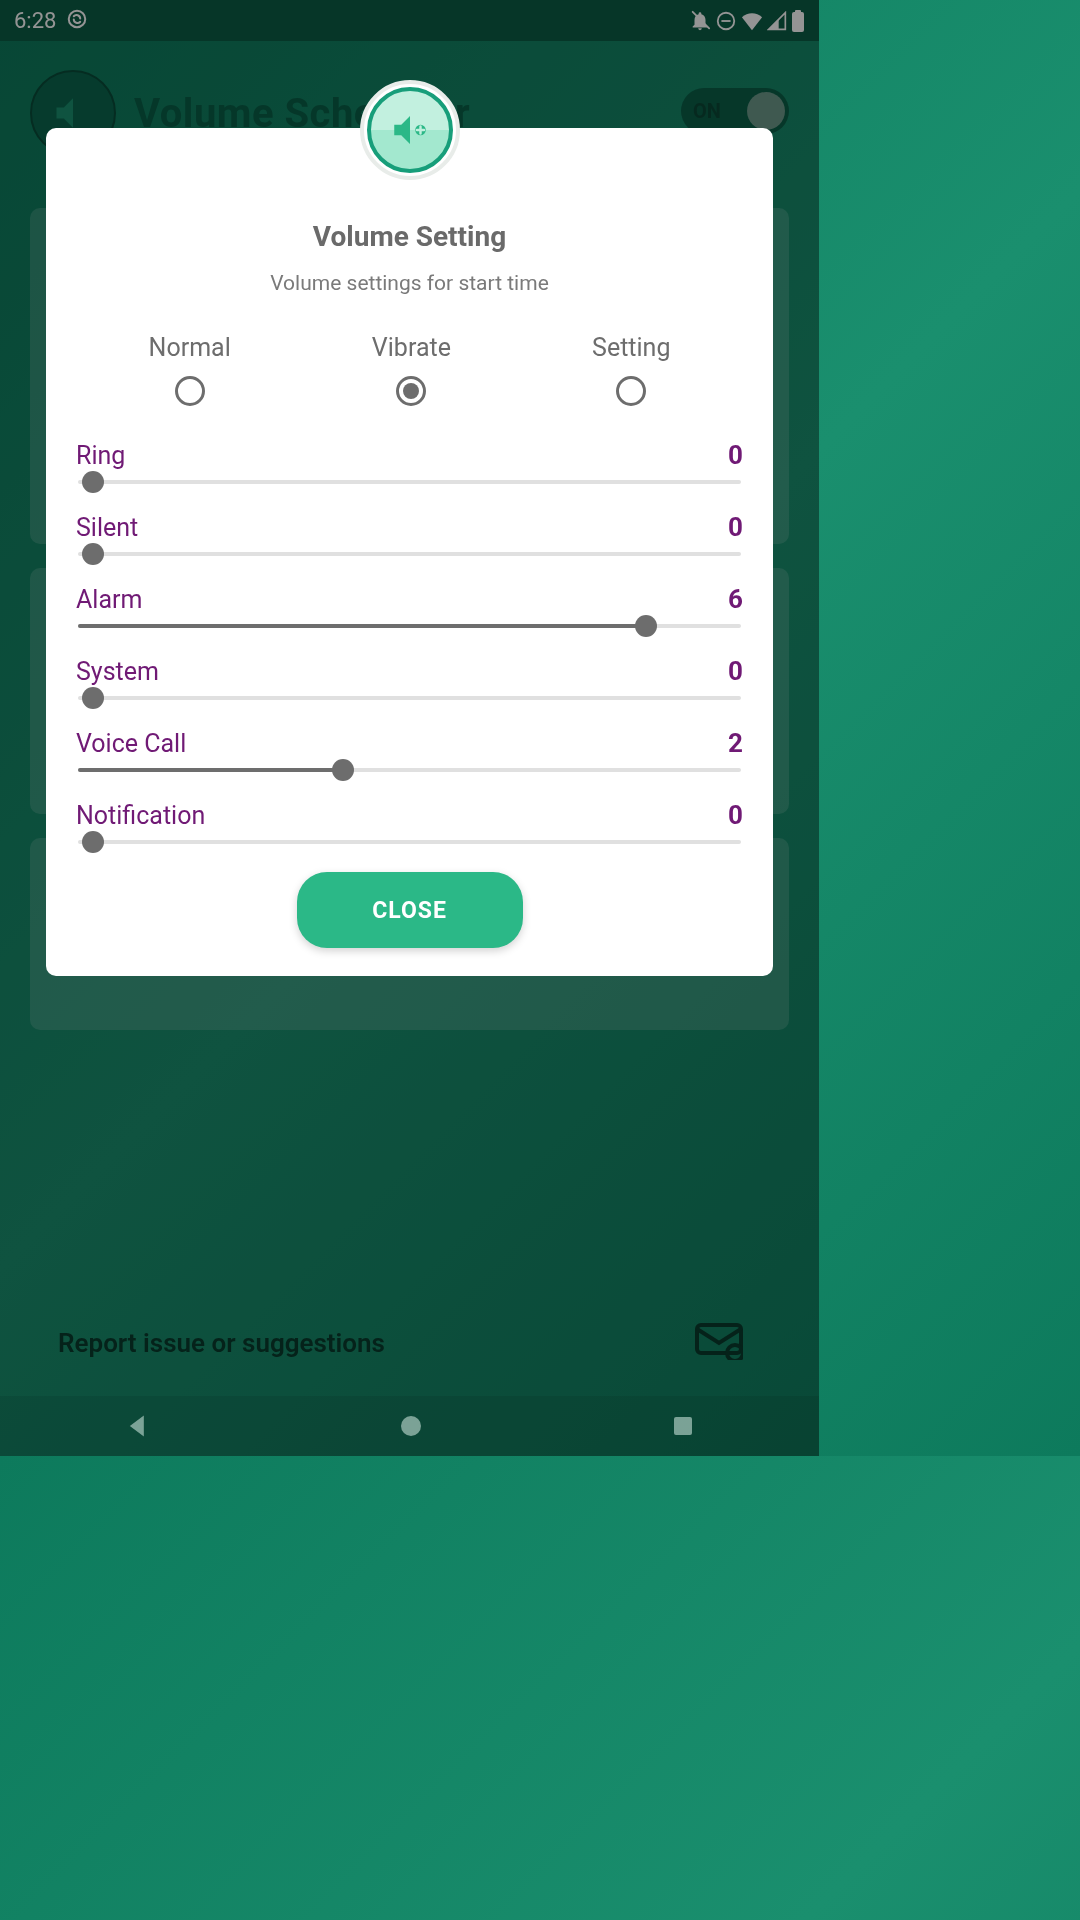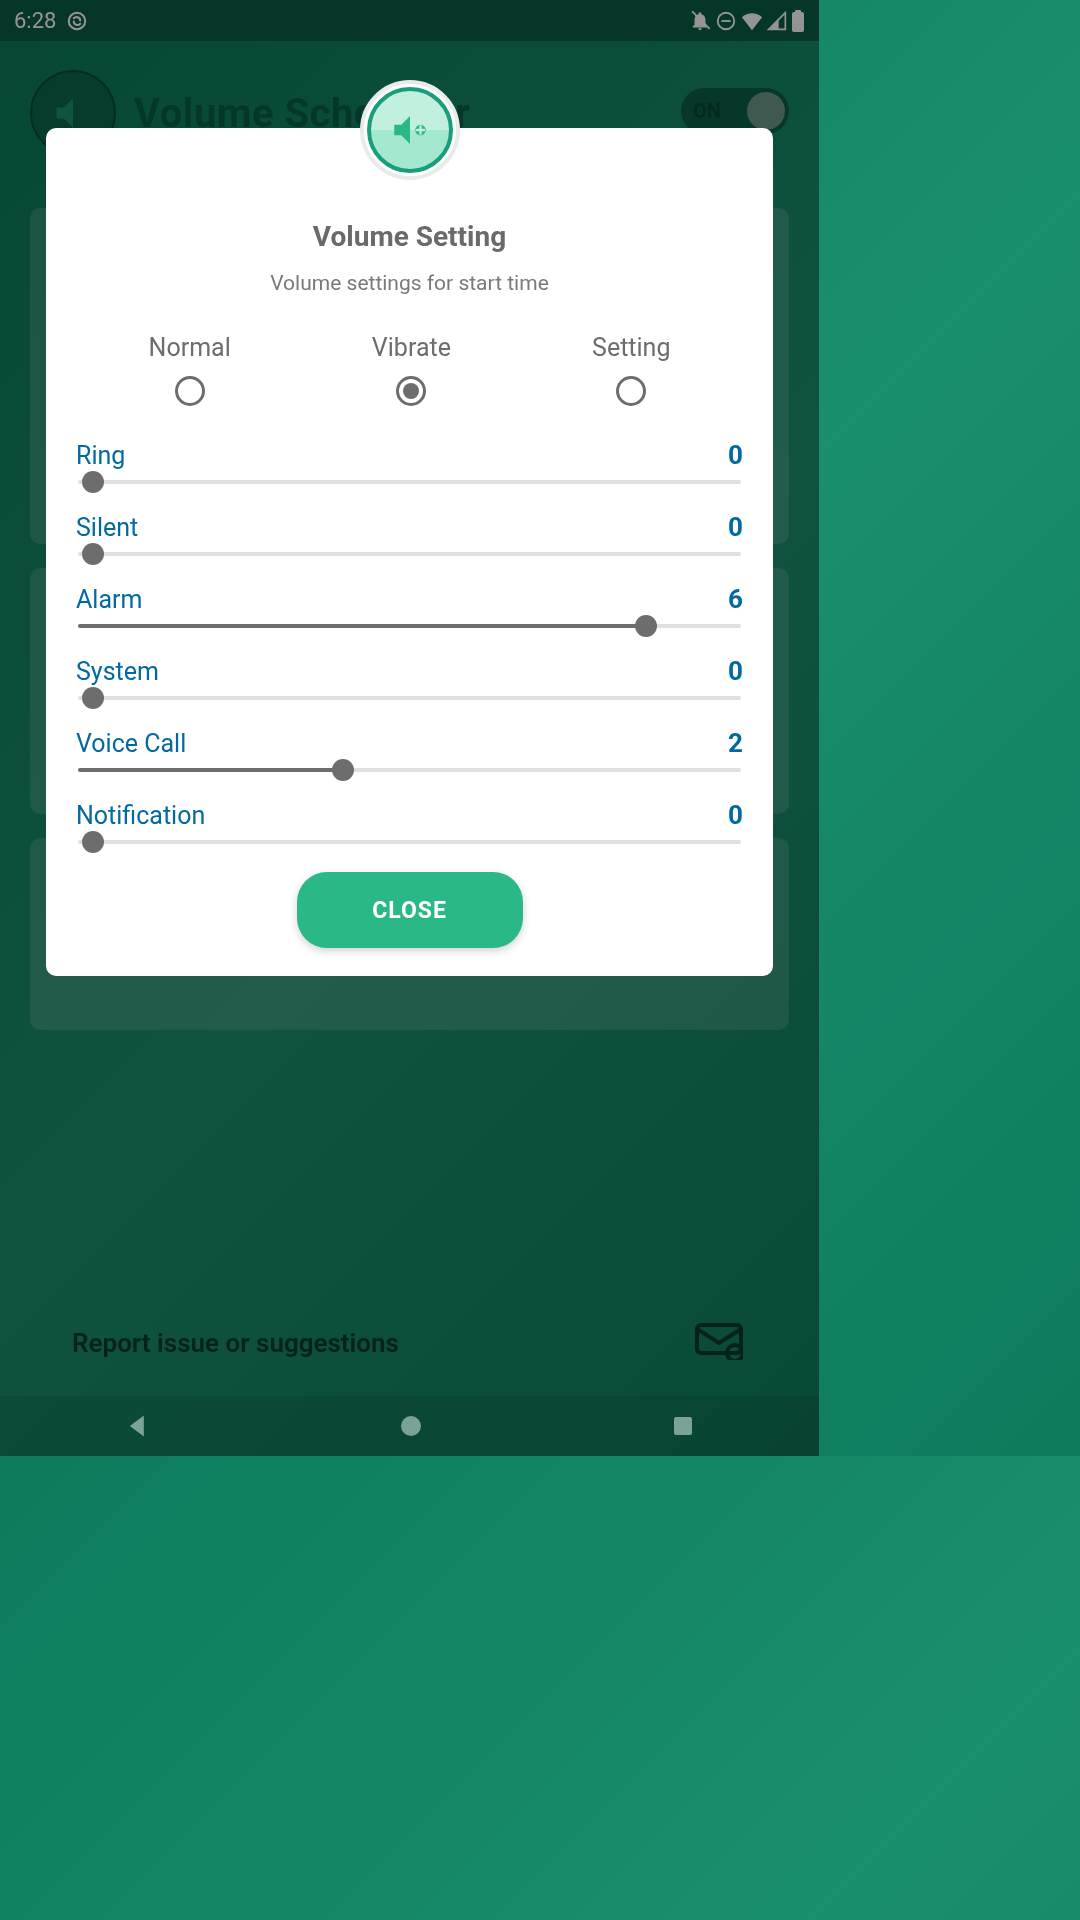--- a/index.html
+++ b/index.html
@@ -15,21 +15,21 @@
     .status-bar {
       height: 41px;
       background: #0c5d46;
       display: flex;
       align-items: center;
       justify-content: space-between;
       padding: 0 14px;
       color: #fff;
       font-size: 22px;
     }
-    .status-left { display: flex; align-items: center; gap: 10px; }
+    .status-left { display: flex; gap: 10px; }
     .status-right { display: flex; align-items: center; gap: 4px; }
     .status-right svg { display: block; }
 
     
     .bg-header {
       position: absolute;
       top: 70px; left: 30px; right: 30px;
       display: flex; align-items: center; gap: 18px;
     }
     .bg-icon-circle {
@@ -52,21 +52,21 @@
     .bg-card {
       position: absolute;
       left: 30px; right: 30px;
       background: rgba(255,255,255,0.15);
       border-radius: 10px;
     }
     .bg-card.c1 { top: 208px; height: 336px; }
     .bg-card.c2 { top: 568px; height: 246px; }
     .bg-card.c3 { top: 838px; height: 192px; }
     .bg-report {
-      position: absolute; bottom: 98px; left: 72px;
+      position: absolute; bottom: 98px; left: 58px;
       color: #0a3b2d; font-size: 26px; font-weight: 600;
     }
     .bg-mail {
       position:absolute; bottom: 96px; right: 76px;
       width: 48px; height: 38px;
     }
 
     
     .scrim {
       position: absolute; inset: 0; background: rgba(0, 0, 0, 0.42);
@@ -123,21 +123,21 @@
       display:flex; align-items:center; justify-content:center;
     }
     .radio.selected::after {
       content:''; width: 16px; height: 16px; border-radius:50%; background:#6d6d6d;
     }
 
     .sliders { margin-top: 34px; padding: 0 2px 0 2px; }
     .slider-row { margin-bottom: 28px; }
     .slider-head {
       display:flex; justify-content: space-between; align-items:baseline;
-      color: #0369a1; font-size: 25px; margin-bottom: 10px; gap: 36px;
+      color: #701a75; font-size: 25px; margin-bottom: 10px; gap: 36px;
     }
     .slider-head .val { font-size: 26px; font-weight: 700; }
     .track {
       position: relative; height: 4px; background: #e0e0e0; border-radius: 2px;
       margin: 0 2px;
     }
     .track .fill {
       position: absolute; left: 0; top: 0; bottom: 0;
       background: #6d6d6d; border-radius: 2px;
     }

